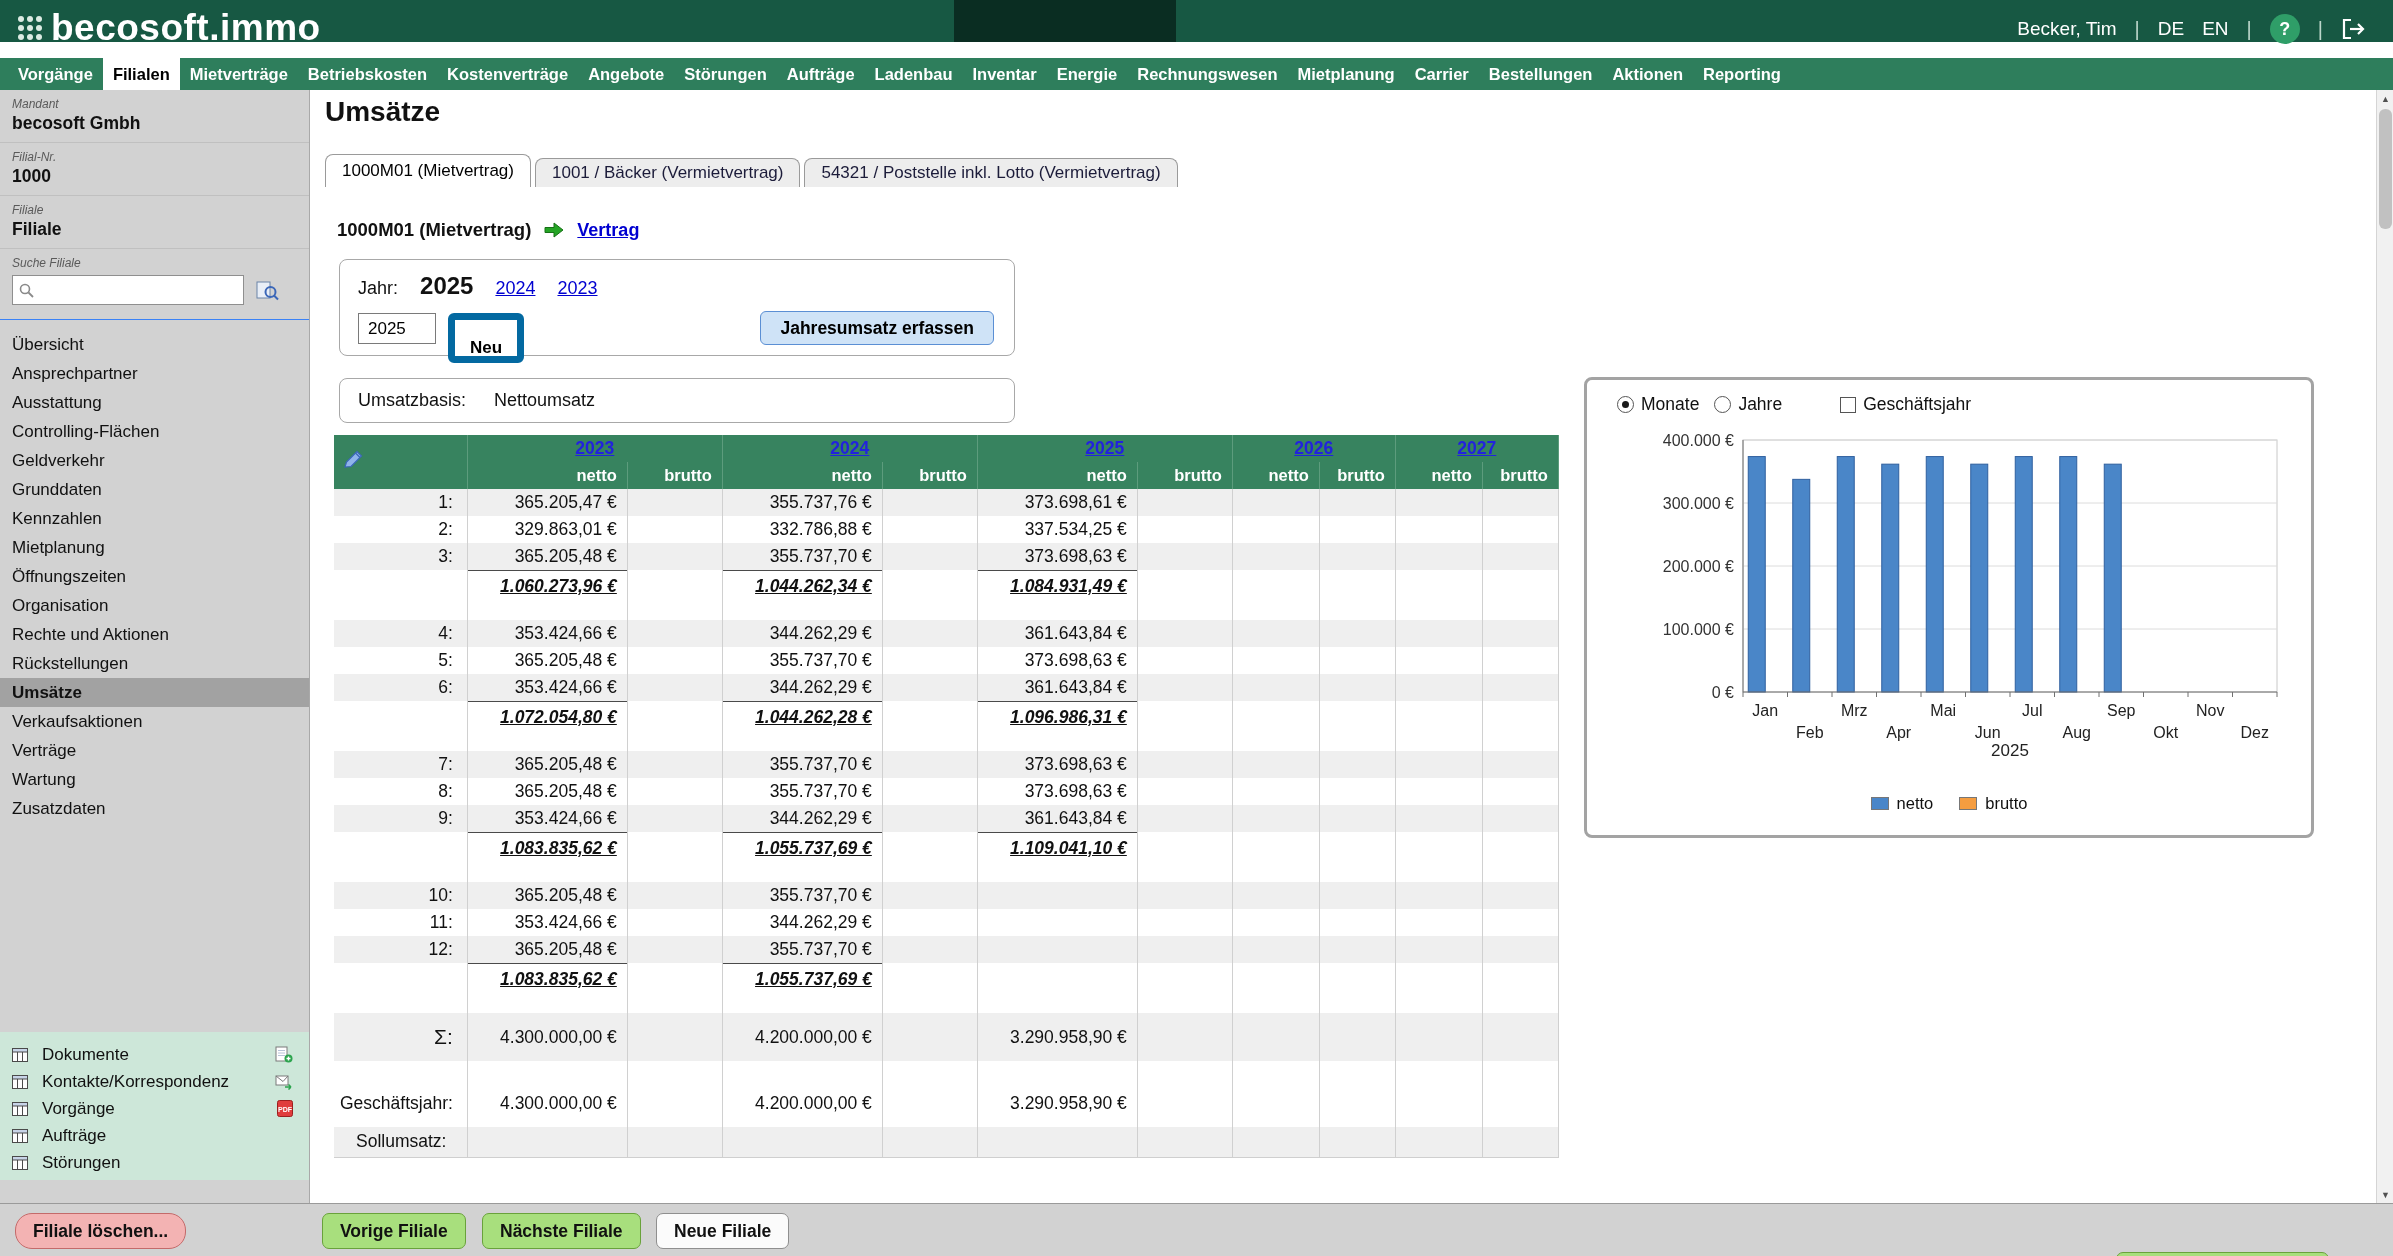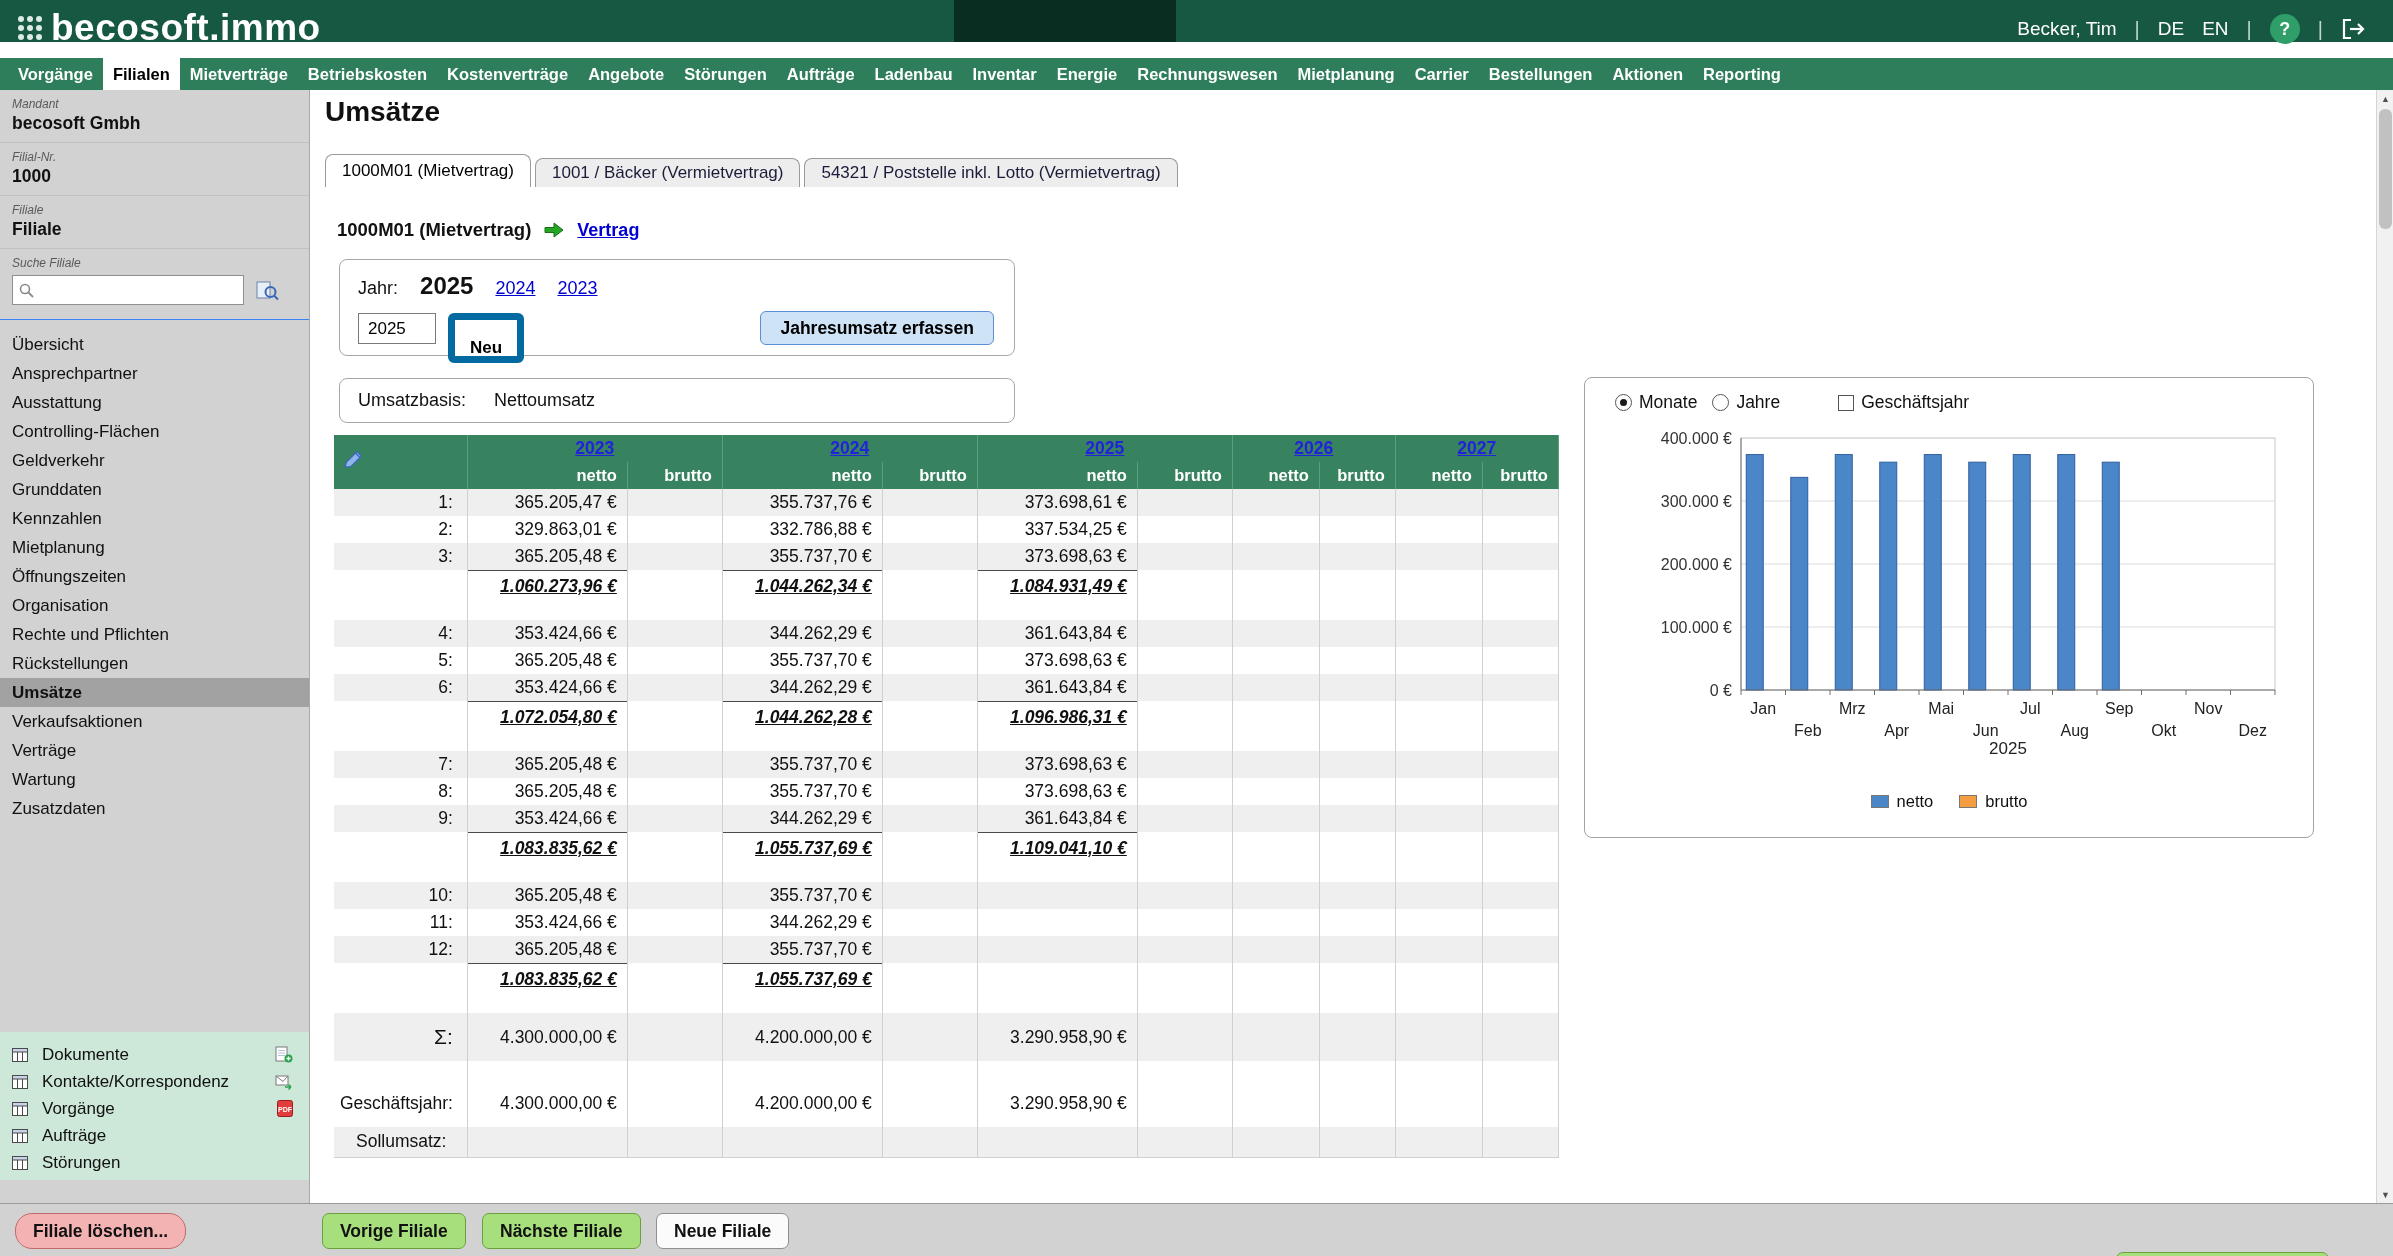--- a/index.html
+++ b/index.html
@@ -94,21 +94,21 @@
   .umsatz-table tr.gap td{height:18px;background:#fff;}
   .r-subtotal td{height:32px;}
   .st-val{font-style:italic;font-weight:bold;text-decoration:underline;border-top:1px solid #4a4a4a;}
   .r-sum td,.r-gjahr td{height:48px;}
   .r-soll td{height:30px;border-bottom:1px solid #cfcfcf;}
   .lbl-sum{font-size:21px;}
   .lbl-gjahr{text-align:left !important;padding-left:6px !important;}
   .lbl-soll{text-align:left !important;padding-left:22px !important;}
 
   
-  .chart-panel{position:absolute;left:1273px;top:287px;width:730px;height:461px;border:1px solid #a3a3a3;border-radius:8px;background:#fff;}
+  .chart-panel{position:absolute;left:1273px;top:287px;width:730px;height:461px;border:3px solid #a3a3a3;border-radius:8px;background:#fff;}
   .chart-controls{position:absolute;left:30px;top:14px;display:flex;align-items:center;font-size:17.5px;}
   .ctrl-label{margin-left:7px;cursor:pointer;}
   .radio{width:17px;height:17px;border:1px solid #555;border-radius:50%;background:#fff;position:relative;display:inline-block;cursor:pointer;}
   .radio.sel::after{content:"";position:absolute;left:4px;top:4px;width:7px;height:7px;border-radius:50%;background:#1a1a1a;}
   .checkbox{width:16px;height:16px;border:1px solid #555;background:#fff;display:inline-block;cursor:pointer;}
   .chart-panel svg{position:absolute;left:6px;top:46px;}
   .chart-legend{position:absolute;left:0;right:0;top:414px;display:flex;justify-content:center;align-items:center;gap:8px;font-size:16.5px;}
   .legend-swatch{width:18px;height:13px;display:inline-block;border:1px solid #777;}
 
   
@@ -212,21 +212,21 @@
         <div class="sb-menu-item">Übersicht</div>
         <div class="sb-menu-item">Ansprechpartner</div>
         <div class="sb-menu-item">Ausstattung</div>
         <div class="sb-menu-item">Controlling-Flächen</div>
         <div class="sb-menu-item">Geldverkehr</div>
         <div class="sb-menu-item">Grunddaten</div>
         <div class="sb-menu-item">Kennzahlen</div>
         <div class="sb-menu-item">Mietplanung</div>
         <div class="sb-menu-item">Öffnungszeiten</div>
         <div class="sb-menu-item">Organisation</div>
-        <div class="sb-menu-item">Rechte und Pflichten</div>
+        <div class="sb-menu-item">Rechte und Aktionen</div>
         <div class="sb-menu-item">Rückstellungen</div>
         <div class="sb-menu-item selected">Umsätze</div>
         <div class="sb-menu-item">Verkaufsaktionen</div>
         <div class="sb-menu-item">Verträge</div>
         <div class="sb-menu-item">Wartung</div>
         <div class="sb-menu-item">Zusatzdaten</div>
       </div>
     <div class="sb-bottom" id="sb-bottom">
         <div class="sb-bottom-item">
           <span class="bic">

